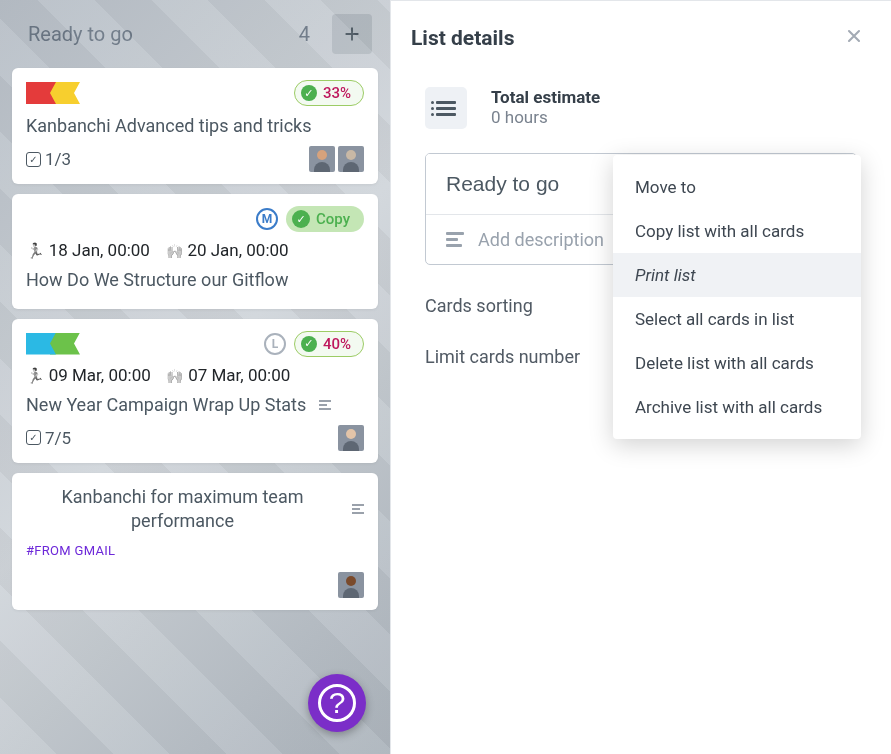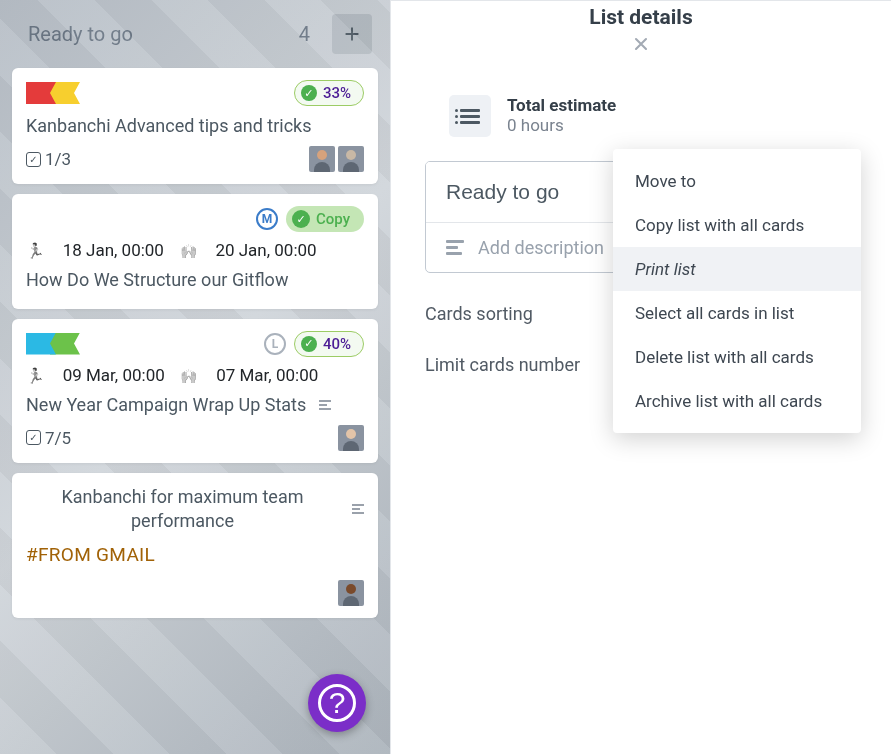--- a/index.html
+++ b/index.html
@@ -21,80 +21,80 @@
 .card-top-row { display: flex; align-items: center; justify-content: space-between; margin-bottom: 8px; }
 .labels { display: flex; gap: 0; position: relative; }
 .label-chev { width: 30px; height: 22px; display: inline-block; }
 .label-chev.red { background: #e43b3b; clip-path: polygon(0 0, 100% 0, 80% 50%, 100% 100%, 0 100%); margin-right: -6px; z-index: 2; position: relative; }
 .label-chev.yellow { background: #f7cf2e; clip-path: polygon(0 0, 100% 0, 80% 50%, 100% 100%, 0 100%); }
 .label-chev.blue { background: #2bb9e4; clip-path: polygon(0 0, 100% 0, 80% 50%, 100% 100%, 0 100%); margin-right: -6px; z-index: 2; position: relative; }
 .label-chev.green { background: #6cc24a; clip-path: polygon(0 0, 100% 0, 80% 50%, 100% 100%, 0 100%); }
 
 .prog-chip { border: 1px solid #9ccc65; border-radius: 14px; padding: 3px 12px 3px 6px; display: flex; align-items: center; gap: 6px; background: #f3faf1; }
 .prog-chip .check-ic { width: 16px; height: 16px; border-radius: 50%; background: #4cb04f; display: flex; align-items: center; justify-content: center; color: #fff; font-size: 11px; }
-.prog-chip .pct { color: #4c1d95; font-size: 15px; font-weight: 500; text-align: right; }
+.prog-chip .pct { color: #be185d; font-size: 15px; font-weight: 500; text-align: right; }
 .done-chip { background: #c4e6b5; border-radius: 14px; padding: 4px 14px 4px 6px; display: flex; align-items: center; gap: 6px; }
 .done-chip .check-ic { width: 18px; height: 18px; border-radius: 50%; background: #4cb04f; color:#fff; display:flex; align-items:center; justify-content:center; font-size:11px;}
 .done-chip .txt { color: #4cb04f; font-size: 15px; font-weight: 500; }
 .circle-ic { width: 22px; height: 22px; border-radius: 50%; border: 2px solid #3b7cc9; color: #3b7cc9; display: flex; align-items: center; justify-content: center; font-size: 12px; font-weight: 700; }
 .circle-ic.gray { border-color: #aab2bc; color: #aab2bc; }
 
 .card-title { font-size: 18px; color: #4c5862; margin-bottom: 8px; line-height: 1.35; }
 .card-title-line { display: flex; align-items: center; gap: 13px; }
 .desc-ic { display: inline-flex; flex-direction: column; gap: 2px; }
 .desc-ic span { display: block; width: 12px; height: 2px; background: #9aa1ab; }
 .desc-ic span:nth-child(2) { width: 8px; }
 
 .card-foot { display: flex; align-items: center; justify-content: space-between; }
 .check-count { display: flex; align-items: center; gap: 4px; color: #4c5862; font-size: 17px; }
 .check-b { width: 15px; height: 15px; border: 1.5px solid #4c5862; border-radius: 3px; display: flex; align-items: center; justify-content: center; font-size: 10px; }
 
 .date-row { display: flex; gap: 16px; color: #212529; font-size: 17px; margin-bottom: 8px; }
-.date-item { display: flex; align-items: center; gap: 18px; }
+.date-item { display: flex; align-items: center; gap: 4px; }
 .run-ic::before { content: "🏃"; font-size: 15px; filter: grayscale(1); }
 .cheer-ic::before { content: "🙌"; font-size: 14px; filter: grayscale(1); }
 
 .avatars { display: flex; gap: 3px; }
 .avatar { width: 26px; height: 26px; background: #8a93a0; border-radius: 2px; display: flex; align-items: flex-end; justify-content: center; position: relative; overflow:hidden; }
 .avatar::after { content: ""; width: 16px; height: 10px; background: #5e6773; border-radius: 8px 8px 0 0; }
 .avatar::before { content: ""; position:absolute; top:4px; width:10px; height:10px; border-radius:50%; background:#d6a27c; }
 .avatar.a2::before{ background:#c8b8a5;} .avatar.a3::before{background:#e3c4a8;} .avatar.a4::before{background:#7a4a2b;}
 
-.small-tag { color: #a16207; font-size: 19px; letter-spacing: 0.3px; }
+.small-tag { color: #6d28d9; font-size: 13px; letter-spacing: 0.3px; }
 
 .help-btn { position: absolute; bottom: 22px; right: 24px; width: 58px; height: 58px; border-radius: 50%; background: #7b2ec8; border: none; display: flex; align-items: center; justify-content: center; color: #fff; font-size: 30px; box-shadow: 0 3px 8px rgba(0,0,0,0.3); cursor: pointer; }
 .help-btn span { border: 3px solid #fff; border-radius: 50%; width: 38px; height: 38px; display: flex; align-items: center; justify-content: center; }
 
 
 .right-panel { flex: 1; background: #fff; border-left: 1px solid #e3e6ea; border-top: 1px solid #e3e6ea; position: relative; }
-.panel-head { display: flex; align-items: center; justify-content: space-between; padding: 4px 20px 8px; flex-direction: column; }
+.panel-head { display: flex; align-items: center; justify-content: space-between; padding: 20px 20px 8px; }
 .panel-title { font-size: 21px; font-weight: 700; color: #353f49; }
 .close-btn { background: none; border: none; color: #a3aab4; font-size: 24px; cursor: pointer; width: 34px; height: 34px; }
 
 .panel-body { padding: 24px 34px; }
 
 .estimate-row { display: flex; align-items: flex-start; justify-content: space-between; margin-bottom: 24px; }
-.est-left { display: flex; gap: 16px; align-items: flex-start; margin-left: 24px; }
+.est-left { display: flex; gap: 24px; align-items: flex-start; }
 .est-icon { width: 42px; height: 42px; background: #eef1f5; border-radius: 5px; display: flex; align-items: center; justify-content: center; }
 .est-icon span { display: flex; flex-direction: column; gap: 3px; }
 .est-icon i { width: 20px; height: 3px; background: #4c5862; border-radius: 1px; position: relative; }
 .est-icon i::before { content:""; position:absolute; left:-5px; top:0; width:3px; height:3px; background:#4c5862; border-radius:50%;}
 .est-title { font-size: 17px; font-weight: 700; color: #353f49; }
 .est-sub { font-size: 17px; color: #7a838f; }
 .actions-btn { border: 1px solid #c2c9d2; background: #fff; border-radius: 4px; padding: 10px 18px; font-size: 17px; font-weight: 700; color: #353f49; cursor: pointer; display: flex; align-items: center; gap: 12px; }
 .dots { display:inline-flex; flex-direction:column; gap:2px;} .dots i{width:3px;height:3px;background:#353f49;border-radius:50%;}
 
 .list-edit { border: 1px solid #c2c9d2; border-radius: 5px; overflow: hidden; }
 .list-name-inp { width: 100%; border: none; padding: 18px 20px; font-size: 21px; color: #4c5862; border-bottom: 1px solid #e3e6ea; outline: none; }
 .desc-row { display: flex; align-items: center; gap: 14px; padding: 14px 20px; color: #99a2ad; font-size: 18px; }
 .left-align-ic { display:flex; flex-direction:column; gap:3px;} .left-align-ic i{height:3px; background:#99a2ad; border-radius:1px;} .left-align-ic i:nth-child(1){width:18px;} .left-align-ic i:nth-child(2){width:12px;} .left-align-ic i:nth-child(3){width:16px;}
 
 .opt-link { color: #515a64; font-size: 18px; display:block; margin-top: 30px; cursor:pointer; }
 
-.menu { position: absolute; top: 148px; right: 30px; width: 248px; background: #fff; border-radius: 4px; box-shadow: 0 6px 24px rgba(0,0,0,0.18); z-index: 10; padding: 10px 0; }
+.menu { position: absolute; top: 154px; right: 30px; width: 248px; background: #fff; border-radius: 4px; box-shadow: 0 6px 24px rgba(0,0,0,0.18); z-index: 10; padding: 10px 0; }
 .menu-item { padding: 12px 22px; font-size: 17px; color: #3e4751; cursor: pointer; }
 .menu-item:hover, .menu-item.hover { background: #f0f2f5; font-style: italic; }
 
 </style>
 </head>
 <body>
 
 <div class="app">
 
   <div class="left-col">

